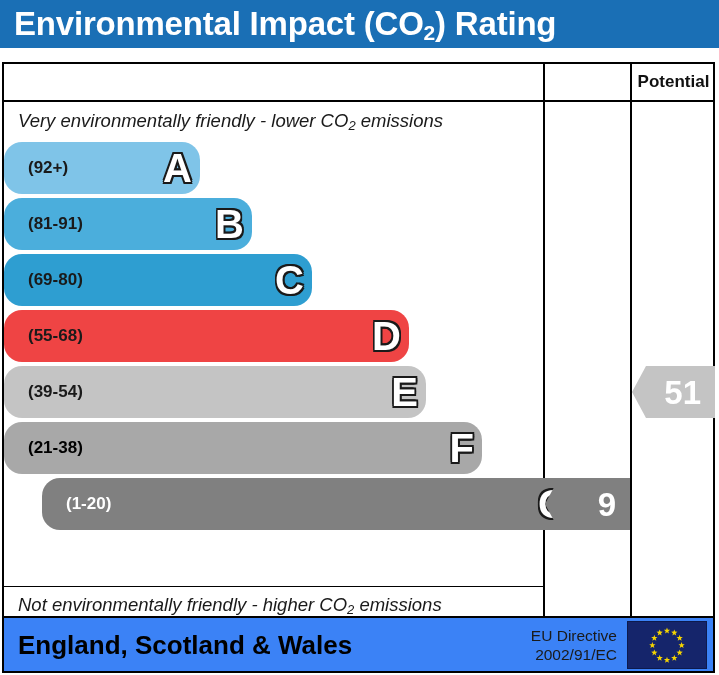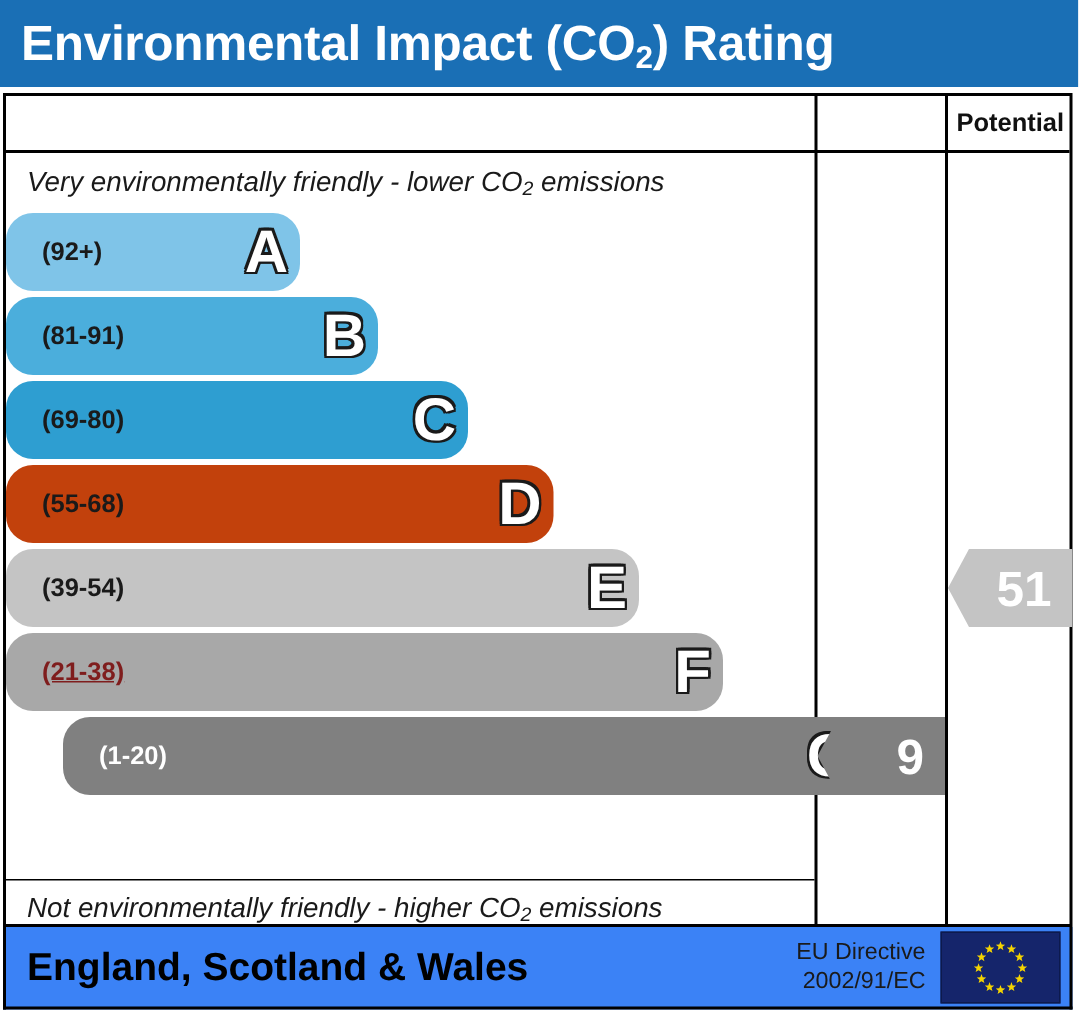--- a/index.html
+++ b/index.html
@@ -15,21 +15,21 @@
     width: 719px;
     height: 675px;
     background: #ffffff;
     overflow: hidden;
   }
 
   
   .title-bar {
     position: absolute;
     left: 0; top: 0;
-    width: 719px; height: 58px;
+    width: 719px; height: 48px;
     background: #1A6FB5;
   }
   .title-text {
     position: absolute;
     left: 14px; top: 50%;
     transform: translateY(-50%);
     color: #ffffff;
     font-size: 33px;
     font-weight: bold;
     letter-spacing: -0.2px;
@@ -226,30 +226,30 @@
           <span class="letter">A</span>
         </div>
         <div class="band" style="top: 134px; width: 248px; background: rgb(75, 174, 220);">
           <span class="range" style="color: rgb(26, 26, 26);">(81-91)</span>
           <span class="letter">B</span>
         </div>
         <div class="band" style="top: 190px; width: 308px; background: rgb(46, 158, 209);">
           <span class="range" style="color: rgb(26, 26, 26);">(69-80)</span>
           <span class="letter">C</span>
         </div>
-        <div class="band" style="top: 246px; width: 365px; background: #c2410c;">
+        <div class="band" style="top: 246px; width: 405px; background: #ef4444;">
           <span class="range" style="color: rgb(26, 26, 26);">(55-68)</span>
           <span class="letter">D</span>
         </div>
         <div class="band" style="top: 302px; width: 422px; background: rgb(196, 196, 196);">
           <span class="range" style="color: rgb(26, 26, 26);">(39-54)</span>
           <span class="letter">E</span>
         </div>
         <div class="band" style="top: 358px; width: 478px; background: rgb(168, 168, 168);">
-          <span class="range" style="color: #7f1d1d; text-decoration: underline;">(21-38)</span>
+          <span class="range" style="color: #000000;">(21-38)</span>
           <span class="letter">F</span>
         </div>
         <div class="band" style="top: 414px; width: 535px; background: rgb(128, 128, 128); margin-left: 38px;">
           <span class="range" style="color: rgb(255, 255, 255);">(1-20)</span>
           <span class="letter">G</span>
         </div>
       </div>
     <div id="markers-host">
         <div class="marker" style="left: 541px; width: 85px; top: 414px; background: rgb(128, 128, 128);">
           <span class="val">9</span>

